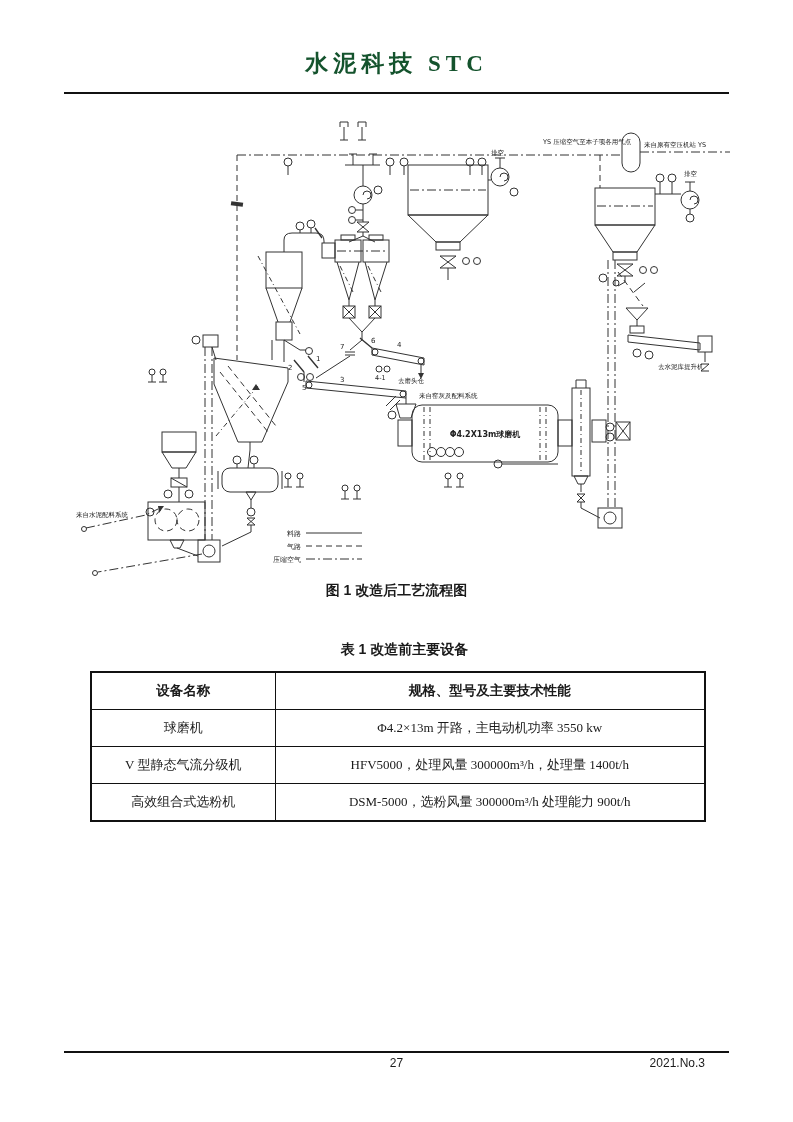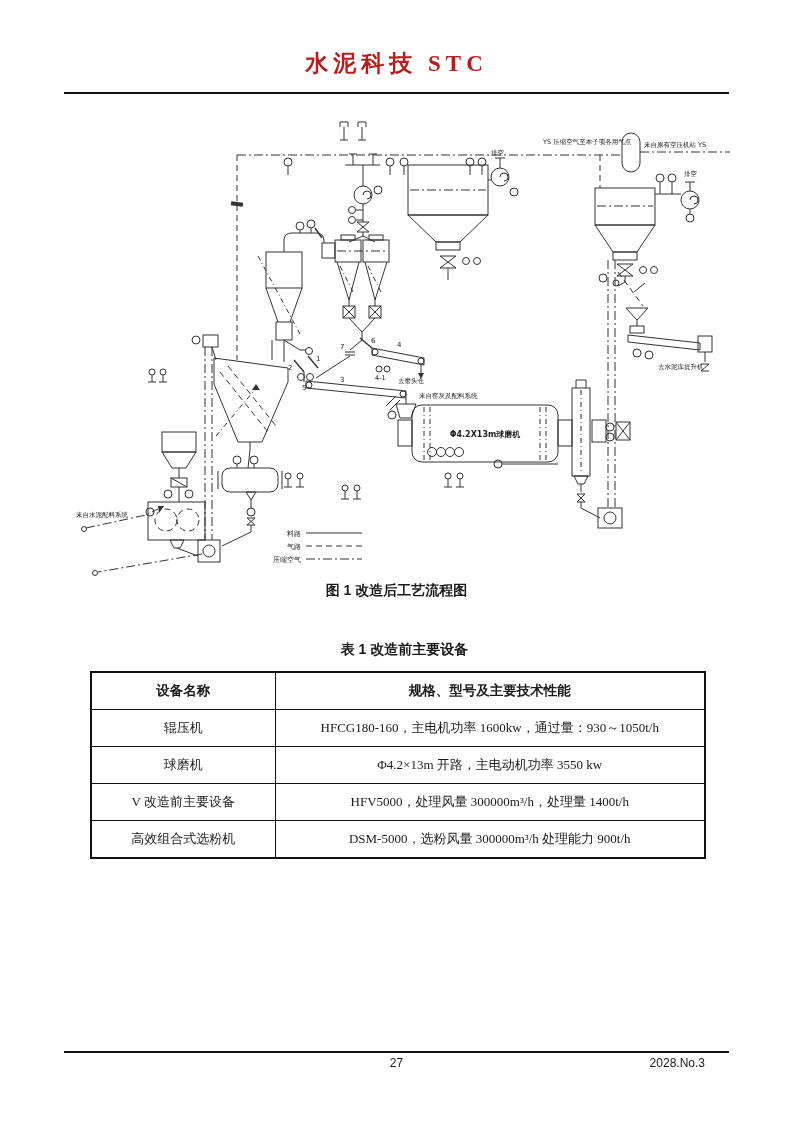--- a/index.html
+++ b/index.html
@@ -3,21 +3,21 @@
 <meta charset="utf-8">
 <style>
   html,body{margin:0;padding:0;}
   body{
     width:793px;height:1122px;position:relative;background:#ffffff;
     font-family:"Liberation Serif","DejaVu Serif",serif;color:#1a1a1a;
     overflow:hidden;
   }
   .journal-title{
     position:absolute;top:48px;left:0;width:100%;text-align:center;
-    font-size:23px;font-weight:bold;letter-spacing:5px;color:#b91c1c;
+    font-size:23px;font-weight:bold;letter-spacing:5px;color:#14532d;
   }
   .header-rule{position:absolute;top:92px;left:64px;width:665px;height:2px;background:#111;}
   .fig-svg{position:absolute;top:110px;left:0;}
   .fig-caption{
     position:absolute;top:582px;left:0;width:100%;text-align:center;
     font-size:14px;font-weight:bold;font-family:Liberation Sans, sans-serif;
   }
   .tbl-title{
     position:absolute;top:641px;left:8px;width:100%;text-align:center;
     font-size:14px;font-weight:bold;font-family:"Liberation Sans","DejaVu Sans",sans-serif;
@@ -342,33 +342,29 @@
   <colgroup>
       <col class="col-name">
       <col>
     </colgroup>
   <tbody>
       <tr>
     <th>设备名称</th>
     <th>规格、型号及主要技术性能</th>
   </tr>
   <tr>
-    <td>辊压机</td>
-    <td>HFCG180-160，主电机功率 1600kw，通过量：930～1050t/h</td>
-  </tr>
-  <tr>
     <td>球磨机</td>
     <td>Φ4.2×13m 开路，主电动机功率 3550 kw</td>
   </tr>
   <tr>
-    <td>V 改造前主要设备</td>
+    <td>V 型静态气流分级机</td>
     <td>HFV5000，处理风量 300000m³/h，处理量 1400t/h</td>
   </tr>
   <tr>
     <td>高效组合式选粉机</td>
     <td>DSM-5000，选粉风量 300000m³/h 处理能力 900t/h</td>
   </tr>
 </tbody>
   </table>
 
 <div class="footer-rule"></div>
 <div class="page-num">27</div>
-<div class="issue">2028.No.3</div>
+<div class="issue">2021.No.3</div>
 
 </body></html>

